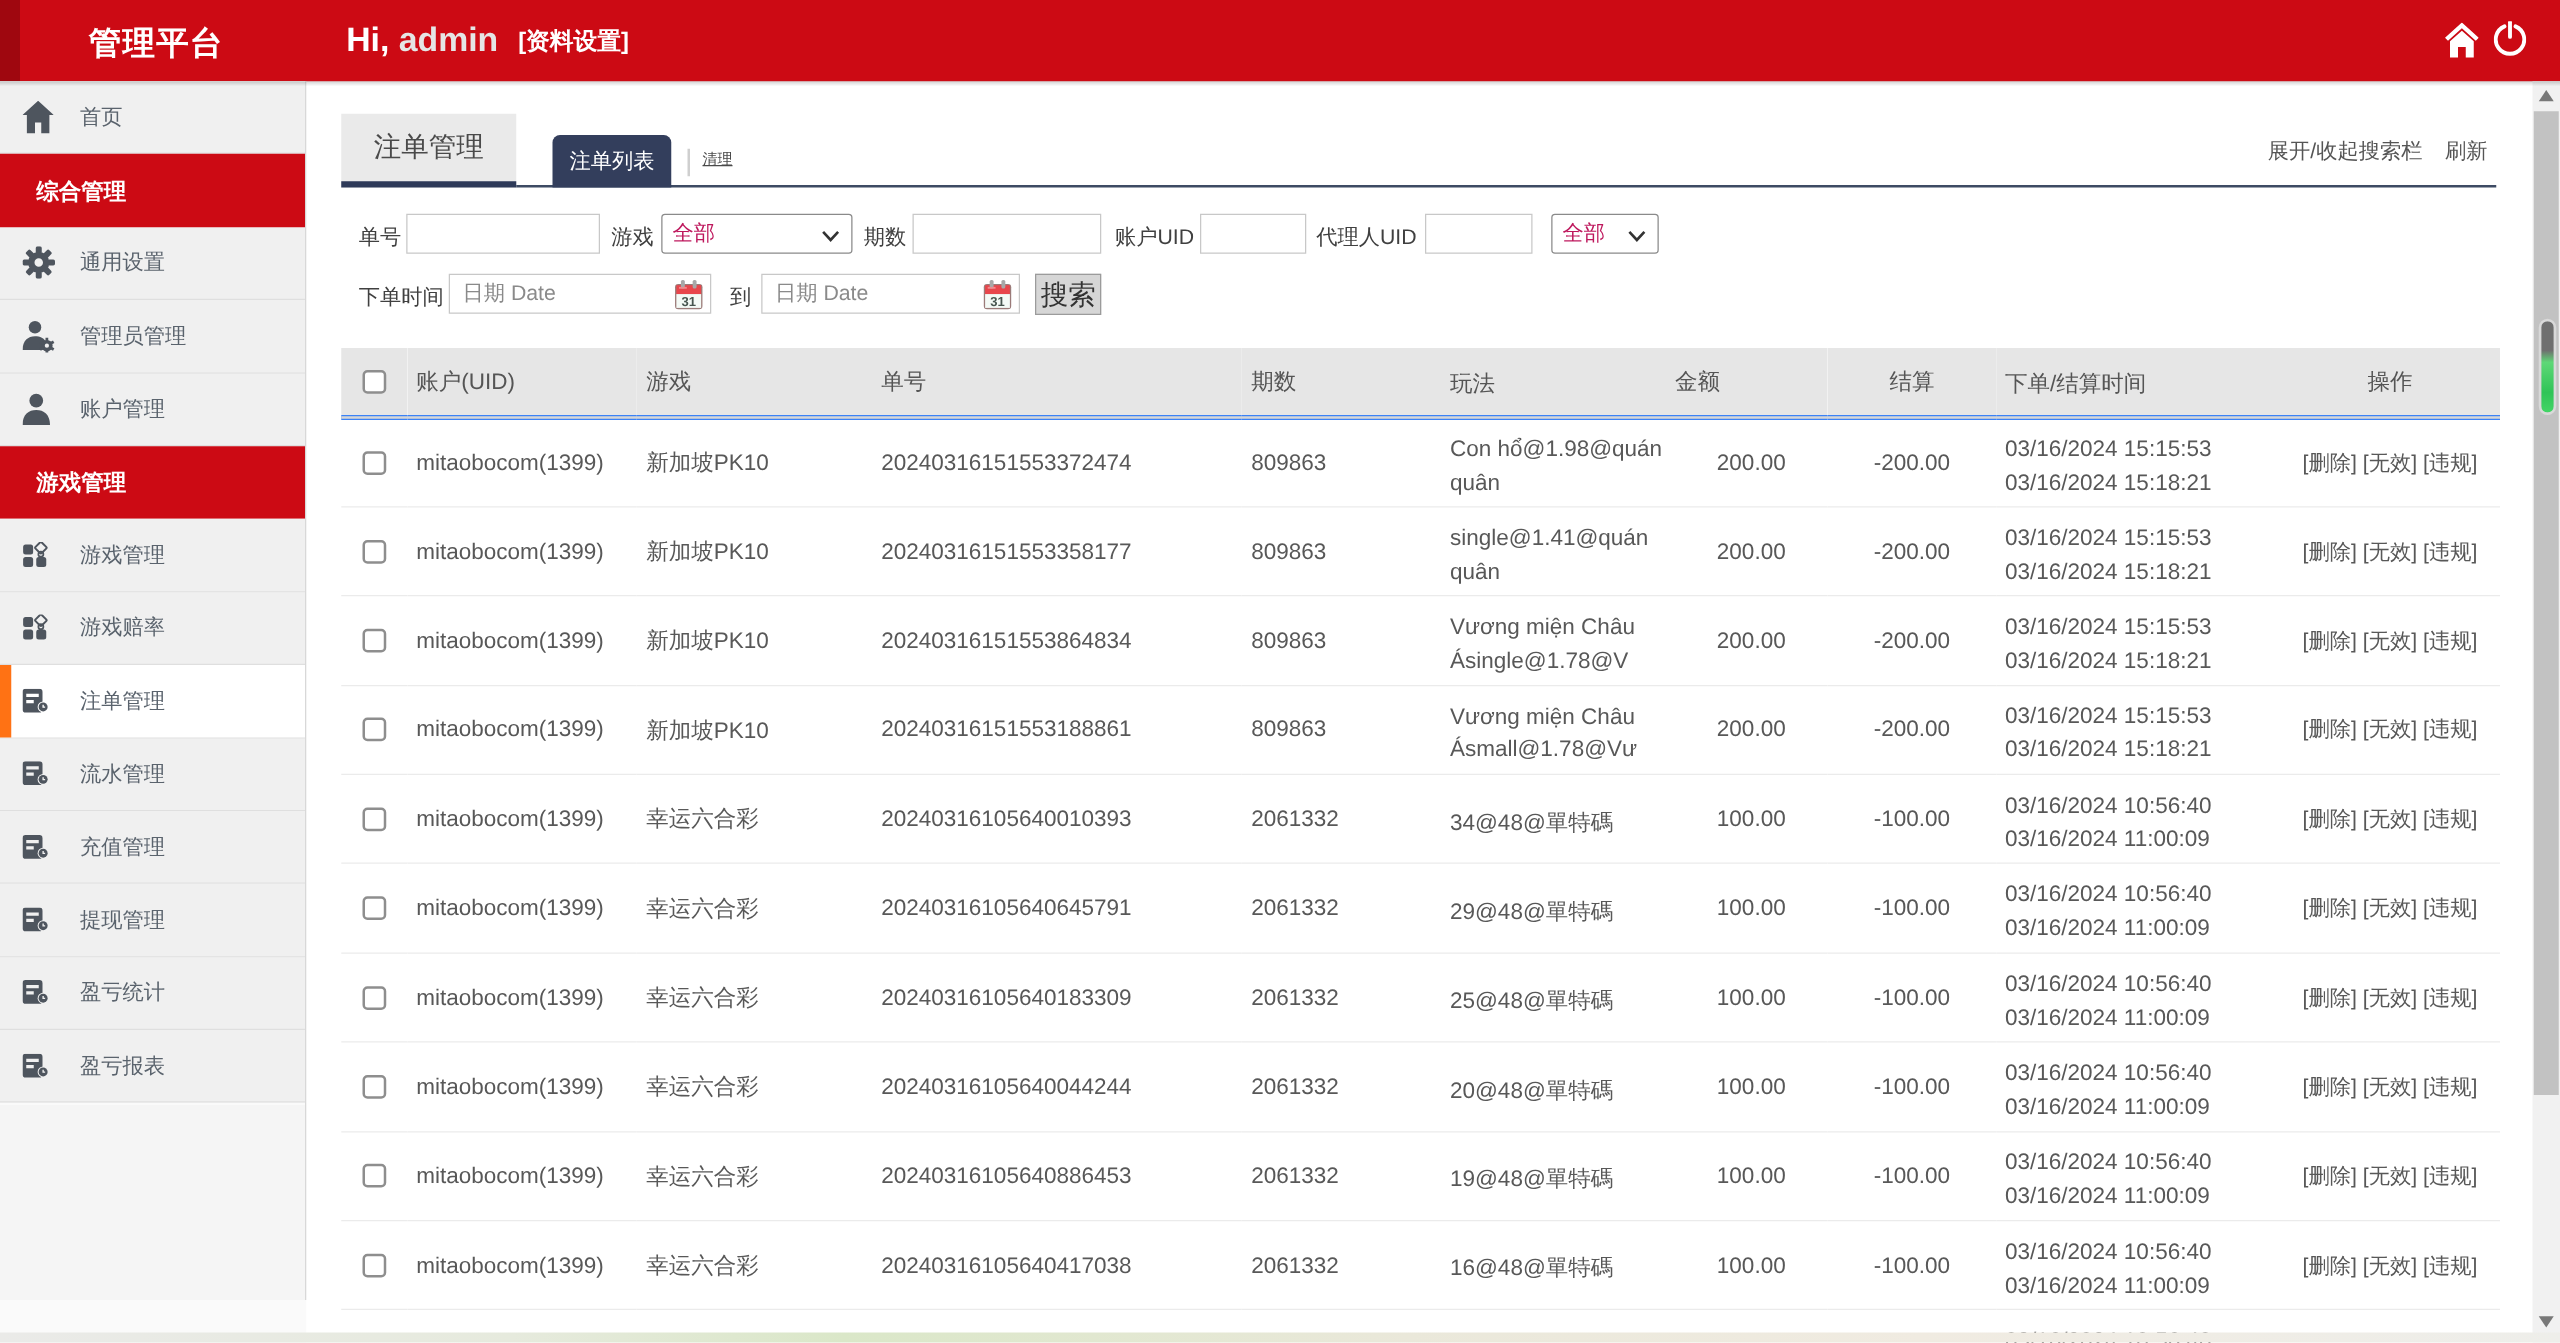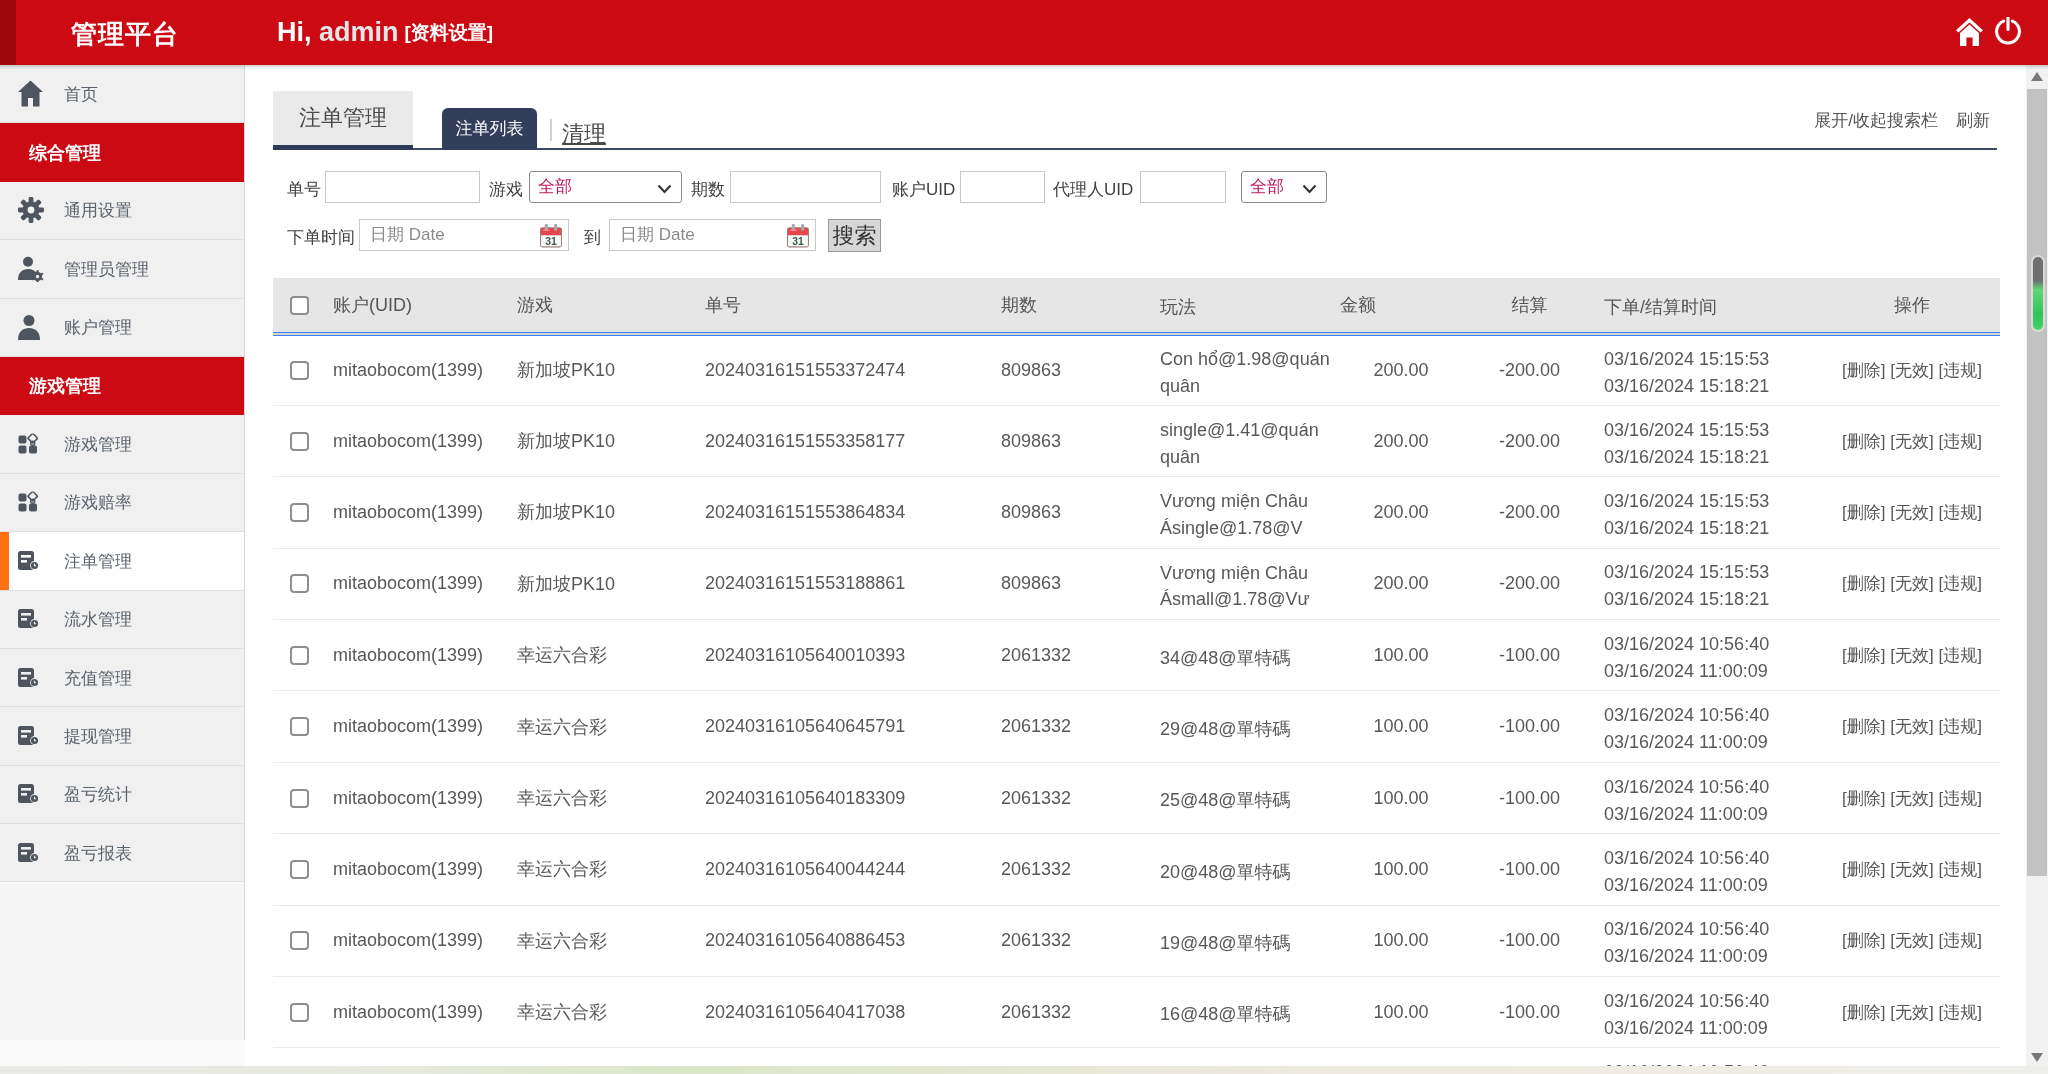--- a/index.html
+++ b/index.html
@@ -4,21 +4,21 @@
 <style>
 *{margin:0;padding:0;box-sizing:border-box;}
 html,body{width:2048px;height:1074px;overflow:hidden;background:#fff;
   font-family:"Liberation Sans",sans-serif;}
 
 .topbar{position:absolute;left:0;top:0;width:2048px;height:65px;background:#CC0A14;}
 .topbar .dark{position:absolute;left:0;top:0;width:16px;height:65px;background:rgba(0,0,0,.22);}
 .brand{position:absolute;left:71px;top:17px;font-size:26px;font-weight:bold;color:#fff;letter-spacing:1px;}
 .hi{position:absolute;left:277px;top:17px;font-size:27px;font-weight:bold;color:#fff;}
 .hi .ad{color:#e5e5e5;}
-.hi .cfg{font-size:19px;margin-left:6px;position:relative;top:-2px;}
+.hi .cfg{font-size:19px;margin-left:16px;position:relative;top:-2px;}
 .hdricon{position:absolute;top:18px;}
 .topshadow{position:absolute;left:0;top:65px;width:2048px;height:4px;
   background:linear-gradient(rgba(0,0,0,.18),rgba(0,0,0,0));z-index:5;}
 
 .sidebar{position:absolute;left:0;top:65px;width:245px;height:1009px;background:#FAFAFA;}
 .sidebar .items{position:absolute;left:0;top:0;width:244px;}
 .sidebar .rborder{position:absolute;left:244px;top:0;width:1px;height:975px;background:#D8D8D8;}
 .mi{position:relative;width:244px;height:58.4px;background:#F0F0F0;border-bottom:1px solid #DFDFDF;}
 .mi .txt{position:absolute;left:64px;top:50%;transform:translateY(-50%);font-size:17px;color:#5A636D;}
 .mi svg{position:absolute;left:18px;top:50%;transform:translateY(-50%);}
@@ -27,21 +27,21 @@
 .mi.sel{background:#fff;}
 .mi.sel .bar{position:absolute;left:0;top:0;width:9px;height:100%;background:#FF7214;}
 .below{position:absolute;left:0;top:819px;width:244px;height:156px;background:#F5F5F5;}
 
 .bigtab{position:absolute;left:273px;top:91px;width:140px;height:59px;background:#EAEAEA;
   border-bottom:5px solid #2E3A59;color:#4A4A4A;font-size:22px;text-align:center;line-height:54px;}
 .tabline{position:absolute;left:413px;top:148px;width:1584px;height:2px;background:#3D4A63;}
 .tab1{position:absolute;left:442px;top:108px;width:95px;height:42px;background:#333E5C;
   border-radius:6px 6px 0 0;color:#fff;font-size:17px;text-align:center;line-height:42px;}
 .tabsep{position:absolute;left:550px;top:119px;width:2px;height:22px;background:#CFCFCF;}
-.tab2{position:absolute;left:562px;top:119px;font-size:22px;color:#4A4A4A;text-decoration:underline;}
+.tab2{position:absolute;left:562px;top:119px;font-size:12px;color:#4A4A4A;text-decoration:underline;}
 .toolbar{position:absolute;top:109px;left:1700px;width:290px;text-align:right;font-size:17px;color:#555;}
 .toolbar span{margin-left:18px;}
 
 .frm{position:absolute;font-size:17px;color:#404040;}
 .fl{position:absolute;top:180px;line-height:20px;white-space:nowrap;}
 .fl2{position:absolute;top:228px;line-height:20px;white-space:nowrap;}
 .cal{position:absolute;right:5px;top:3px;}
 input.tx,.sel1,.dt{position:absolute;height:32px;border:1px solid #C8C8C8;background:#fff;}
 input.tx{top:171px;}
 .sel1{top:171px;font-size:17px;color:#be185d;padding-left:8px;line-height:30px;border-color:#8A8A8A;border-radius:3px;}

